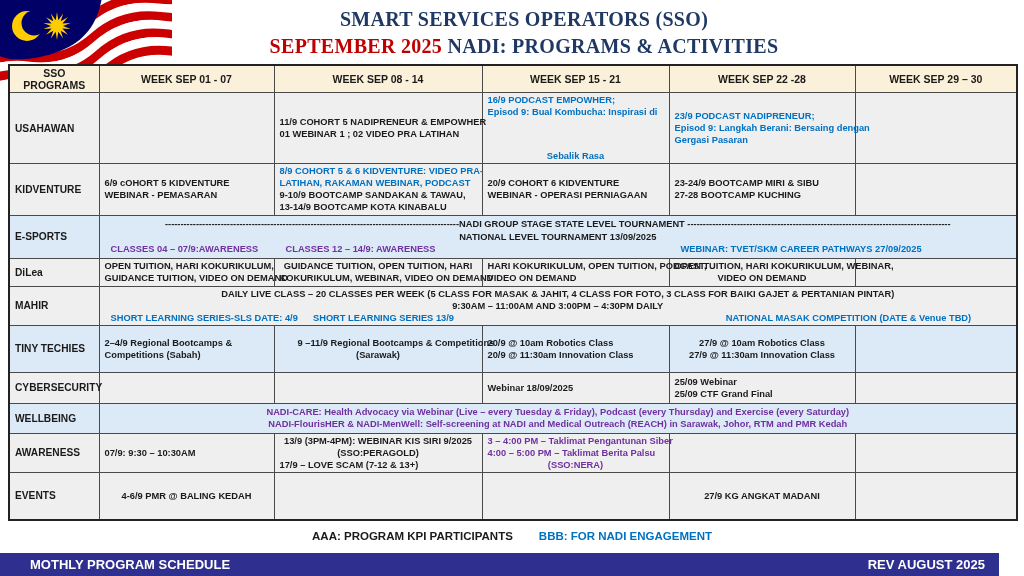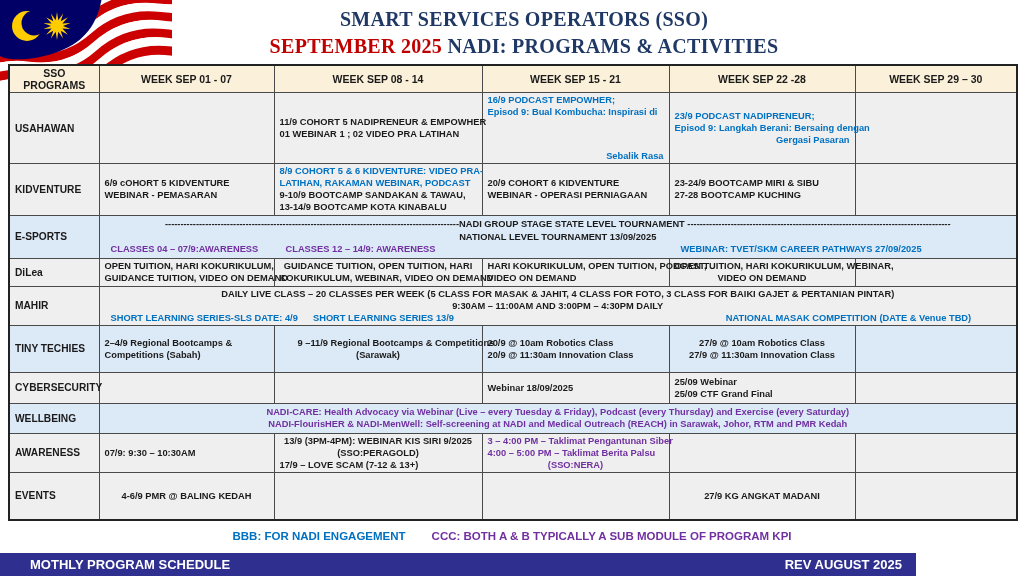--- a/index.html
+++ b/index.html
@@ -44,21 +44,21 @@
   td.span-cell{padding:2px 0;}
   .span-inner{display:flex;flex-direction:column;justify-content:space-between;height:100%;}
   .span-l{font-size:9.3px;line-height:1.3;text-align:center;white-space:nowrap;overflow:hidden;}
   .span-grid{display:grid;grid-template-columns:175px 208px 187px 186px 162px;
              font-size:9.3px;line-height:1.3;}
   .span-grid .it{white-space:nowrap;padding:0 6px;}
   
   #legend{position:absolute;left:0;top:530px;width:1024px;display:flex;justify-content:center;
           gap:26px;font-size:11.5px;font-weight:bold;align-items:center;}
   
-  #bottombar{position:absolute;left:0;top:553px;width:916px;height:23px;background:#2E2F8F;
+  #bottombar{position:absolute;left:0;top:553px;width:999px;height:23px;background:#2E2F8F;
              color:#fff;font-size:13px;font-weight:bold;display:flex;align-items:center;}
   #bottombar .bl{position:absolute;left:30px;}
   #bottombar .bc{width:100%;text-align:center;}
   #bottombar .br{position:absolute;right:14px;}
 </style>
 </head>
 <body>
 
 <div id="page">
 
@@ -107,26 +107,26 @@
           <tr class="tone-gray">
             <td class="prog">USAHAWAN</td>
             <td class="cell"></td>
             <td class="cell">
               <div class="ln t-k" style="text-align: left;">11/9 COHORT 5 NADIPRENEUR &amp; EMPOWHER</div>
               <div class="ln t-k" style="text-align: left;">01 WEBINAR 1 ; 02 VIDEO PRA LATIHAN</div>
             </td>
             <td class="cell">
               <div class="ln t-b" style="text-align: left;">16/9 PODCAST EMPOWHER;</div>
               <div class="ln t-b" style="text-align: left;">Episod 9: Bual Kombucha: Inspirasi di</div>
-              <div class="ln t-b" style="text-align: right; margin-top: 32px;">Sebalik Rasa</div>
+              <div class="ln t-b" style="text-align: center; margin-top: 32px;">Sebalik Rasa</div>
             </td>
             <td class="cell">
               <div class="ln t-b" style="text-align: left;">23/9 PODCAST NADIPRENEUR;</div>
               <div class="ln t-b" style="text-align: left;">Episod 9: Langkah Berani: Bersaing dengan</div>
-              <div class="ln t-b" style="text-align: right;">Gergasi Pasaran</div>
+              <div class="ln t-b" style="text-align: left;">Gergasi Pasaran</div>
             </td>
             <td class="cell"></td>
           </tr>
           <tr class="tone-gray">
             <td class="prog">KIDVENTURE</td>
             <td class="cell">
               <div class="ln t-k" style="text-align: left;">6/9 cOHORT 5 KIDVENTURE</div>
               <div class="ln t-k" style="text-align: left;">WEBINAR -  PEMASARAN</div>
             </td>
             <td class="cell">
@@ -263,22 +263,22 @@
             <td class="cell">
               <div class="ln t-k" style="text-align: center;">27/9 KG ANGKAT MADANI</div>
             </td>
             <td class="cell"></td>
           </tr>
         </tbody>
     </table>
   </div>
 
   <div id="legend">
+    <span class="t-k">AAA: PROGRAM KPI PARTICIPANTS</span>
     <span class="t-b">BBB:  FOR NADI ENGAGEMENT</span>
-    <span class="t-p">CCC:  BOTH  A &amp; B  TYPICALLY A SUB MODULE OF PROGRAM KPI</span>
   </div>
 
   <div id="bottombar">
     <span class="bl">MOTHLY PROGRAM SCHEDULE</span>
     <span class="br">REV AUGUST 2025</span>
   </div>
 
 </div>
 
 </body></html>

